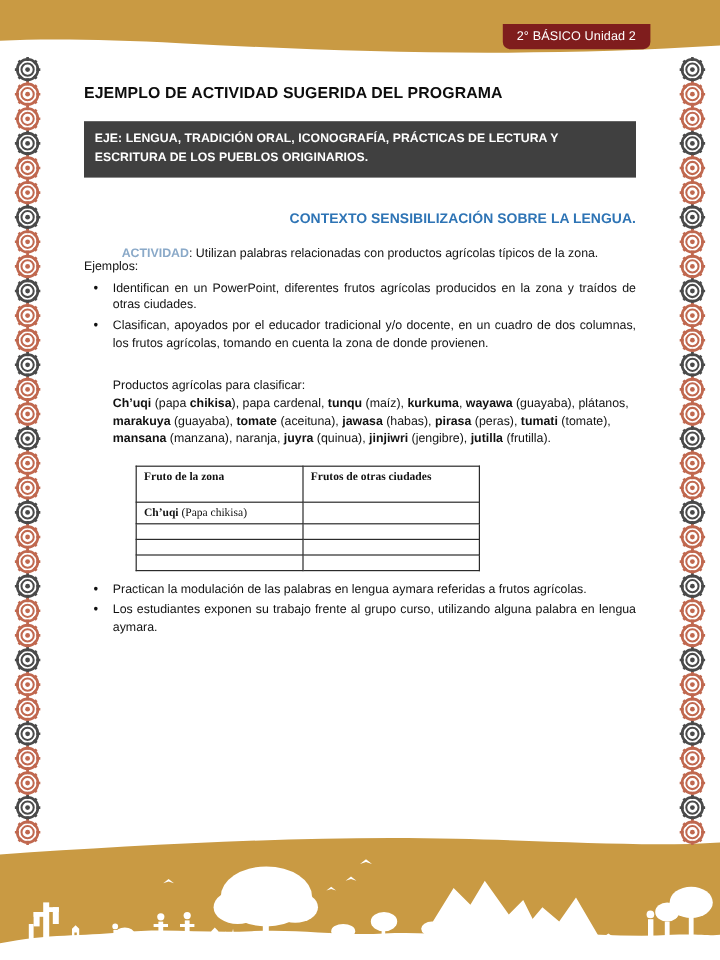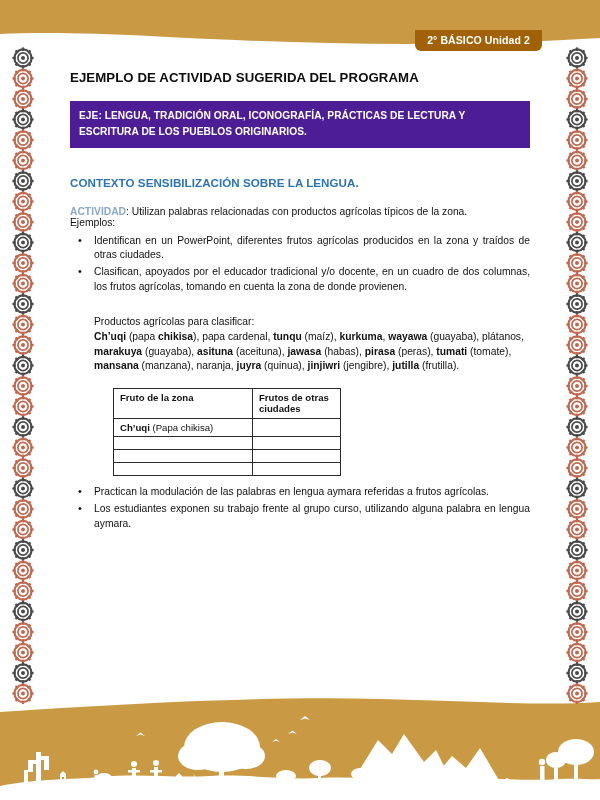--- a/index.html
+++ b/index.html
@@ -18,26 +18,26 @@
     position: absolute;
     top: 0; left: 0;
     width: 600px;
     height: 60px;
     pointer-events: none;
   }
 
   
   #unit-badge {
     position: absolute;
-    top: 30px;
+    top: 20px;
     right: 58px;
-    background: #a16207;
+    background: #7f1d1d;
     color: #ffffff;
     font-size: 10.5px;
-    font-weight: bold;
+    font-weight: normal;
     padding: 4px 12px 5px 12px;
     border-radius: 0 0 6px 6px;
     letter-spacing: .1px;
     white-space: nowrap;
     z-index: 5;
   }
 
   
   .side-rail {
     position: absolute;
@@ -72,41 +72,43 @@
 
   #doc-title {
     font-size: 13.2px;
     font-weight: bold;
     color: #0d0d0d;
     letter-spacing: .1px;
     margin-bottom: 16px;
   }
 
   #axis-bar {
-    background: #4c1d95;
+    background: #404040;
     color: #ffffff;
     font-size: 10.2px;
     font-weight: bold;
     line-height: 1.55;
     padding: 7px 9px 8px 9px;
     letter-spacing: .05px;
   }
 
   #context-heading {
     margin-top: 28px;
     font-size: 11.6px;
     font-weight: bold;
     color: #2E74B5;
     letter-spacing: .05px;
+    text-align: right;
   }
 
   #activity-line {
     margin-top: 17px;
     font-size: 10.3px;
     color: #111111;
+    text-align: center;
   }
   #activity-label {
     color: #8AA9C8;
     font-weight: bold;
   }
 
   #examples-label {
     font-size: 10.3px;
     color: #111111;
   }
@@ -139,22 +141,23 @@
     line-height: 1.44;
     color: #111111;
   }
   .sub-line b { font-weight: bold; }
 
   
   #fruit-table {
     margin-top: 14px;
     margin-left: 43px;
     border-collapse: collapse;
-    width: 228px;
+    width: 287px;
     table-layout: fixed;
+    font-family: Liberation Serif, serif;
   }
   #fruit-table td {
     border: 1px solid #2b2b2b;
     font-size: 9.6px;
     padding: 3px 6px;
     color: #111111;
     vertical-align: top;
   }
   #fruit-table td.col-a { width: 139px; }
   #fruit-table tr.header-row td { height: 30px; font-weight: bold; }
@@ -276,21 +279,21 @@
 
   <div id="examples-label">Ejemplos:</div>
 
   <ul class="bullets">
     <li><span>Identifican en un PowerPoint, diferentes frutos agrícolas producidos en la zona y traídos de otras ciudades.</span></li>
     <li>
       <span>Clasifican, apoyados por el educador tradicional y/o docente, en un cuadro de dos columnas, los frutos agrícolas, tomando en cuenta la zona de donde provienen.</span>
       <div class="sub-block">
         <div class="sub-line">Productos agrícolas para clasificar:</div>
         <div class="sub-line"><b>Ch’uqi</b><span> (papa </span><b>chikisa</b><span>), papa cardenal, </span><b>tunqu</b><span> (maíz), </span><b>kurkuma</b><span>, </span><b>wayawa</b><span> (guayaba), plátanos,</span></div>
-        <div class="sub-line"><b>marakuya</b><span> (guayaba), </span><b>asituna</b><span> (aceituna), </span><b>jawasa</b><span> (habas), </span><b>pirasa</b><span> (peras), </span><b>tumati</b><span> (tomate),</span></div>
+        <div class="sub-line"><b>marakuya</b><span> (guayaba), </span><b>tomate</b><span> (aceituna), </span><b>jawasa</b><span> (habas), </span><b>pirasa</b><span> (peras), </span><b>tumati</b><span> (tomate),</span></div>
         <div class="sub-line"><b>mansana</b><span> (manzana), naranja, </span><b>juyra</b><span> (quinua), </span><b>jinjiwri</b><span> (jengibre), </span><b>jutilla</b><span> (frutilla).</span></div>
       </div>
     </li>
   </ul>
 
   <table id="fruit-table">
     <tbody>
       <tr class="header-row">
         <td class="col-a">Fruto de la zona</td>
         <td>Frutos de otras ciudades</td>

